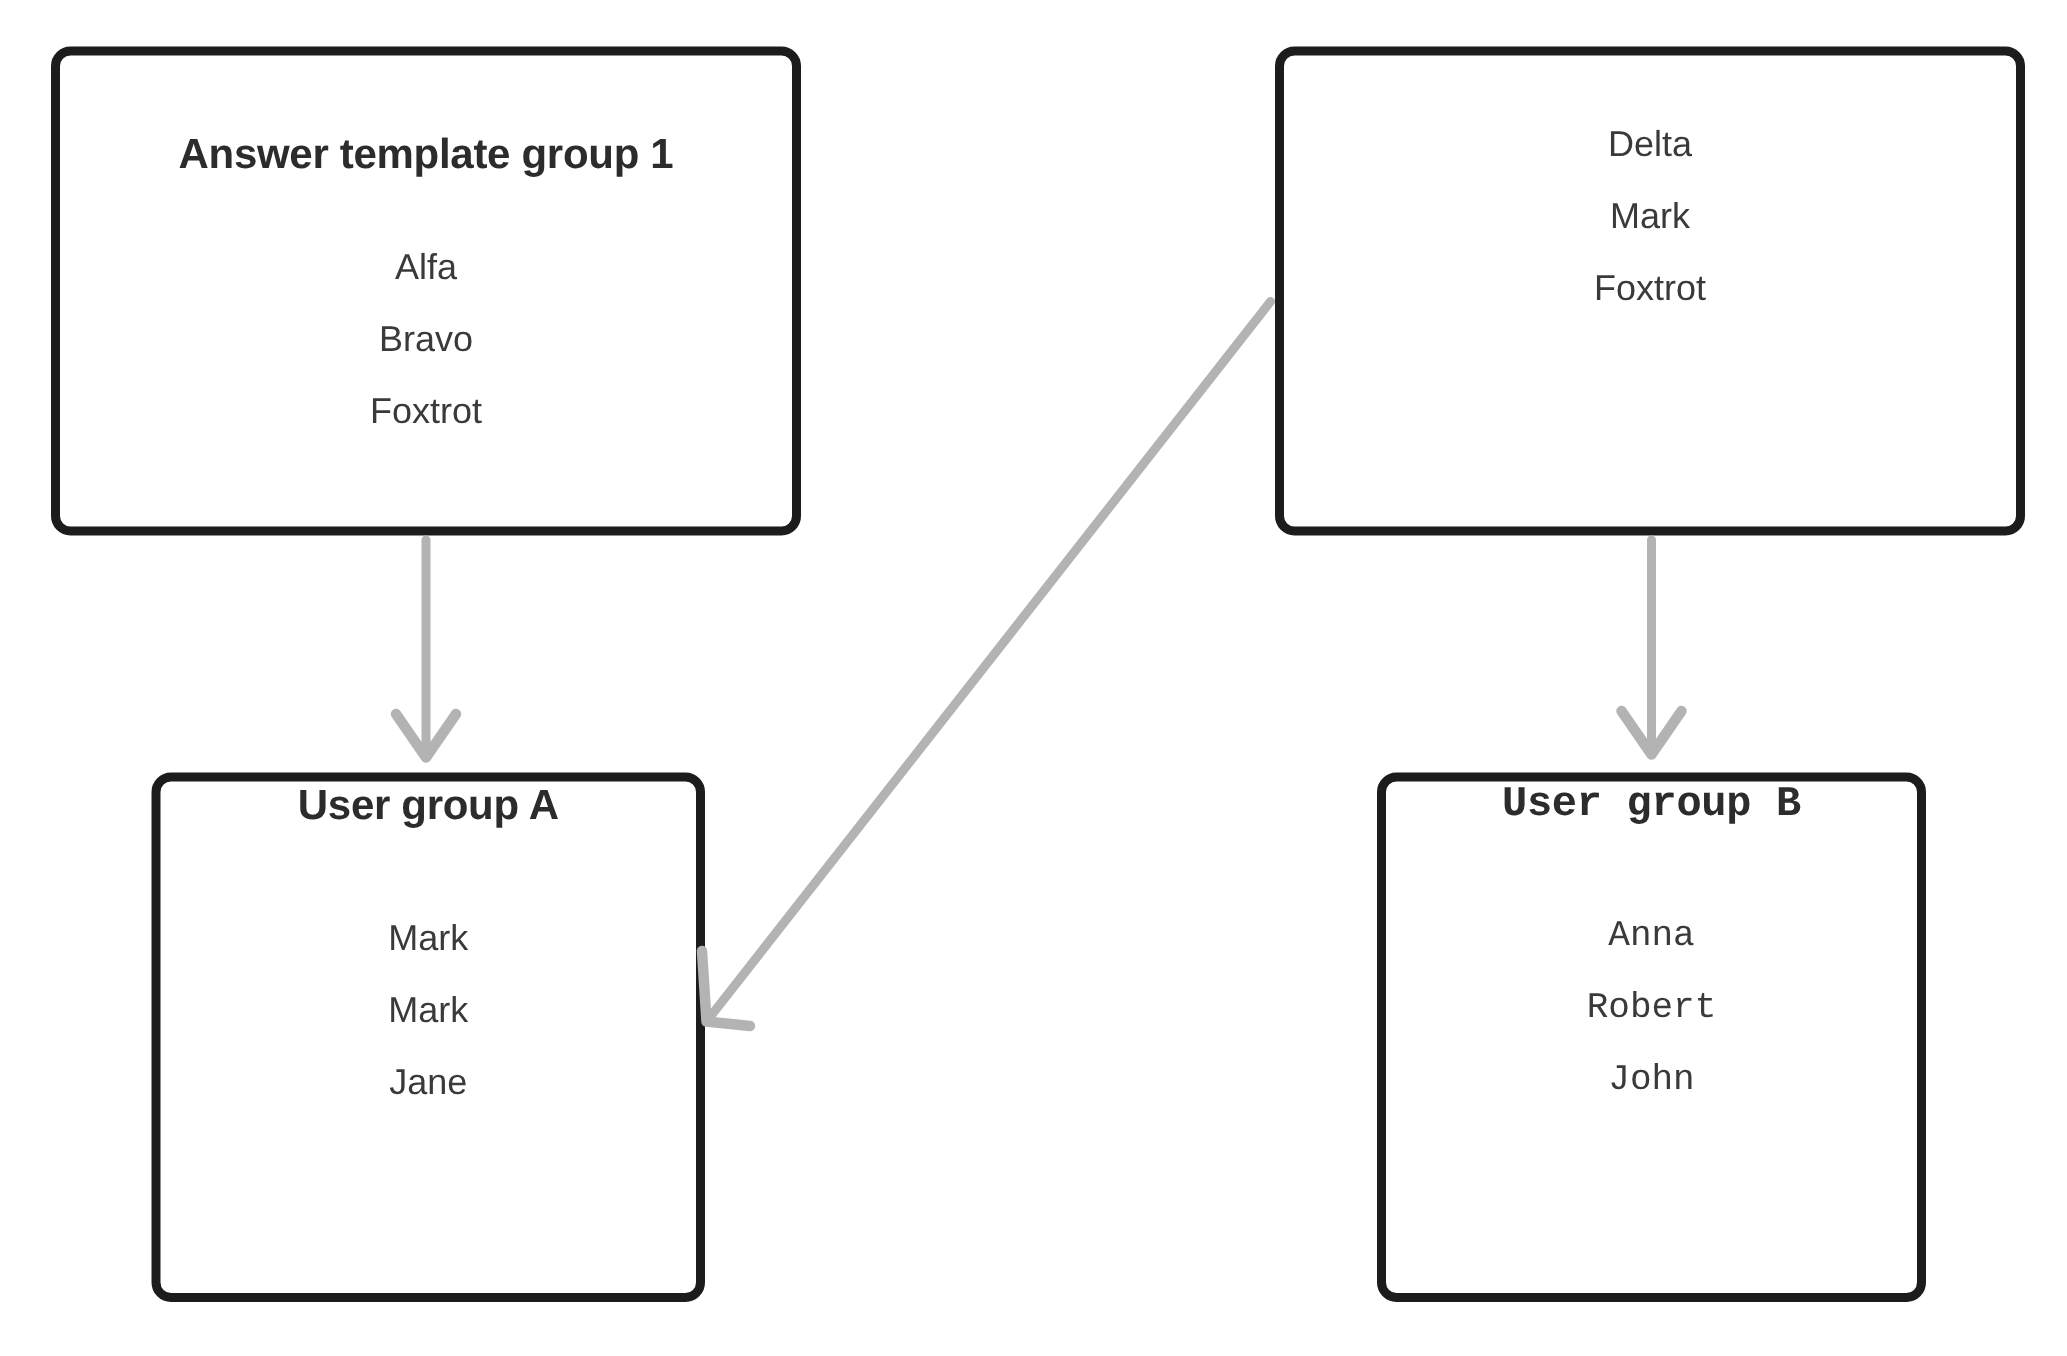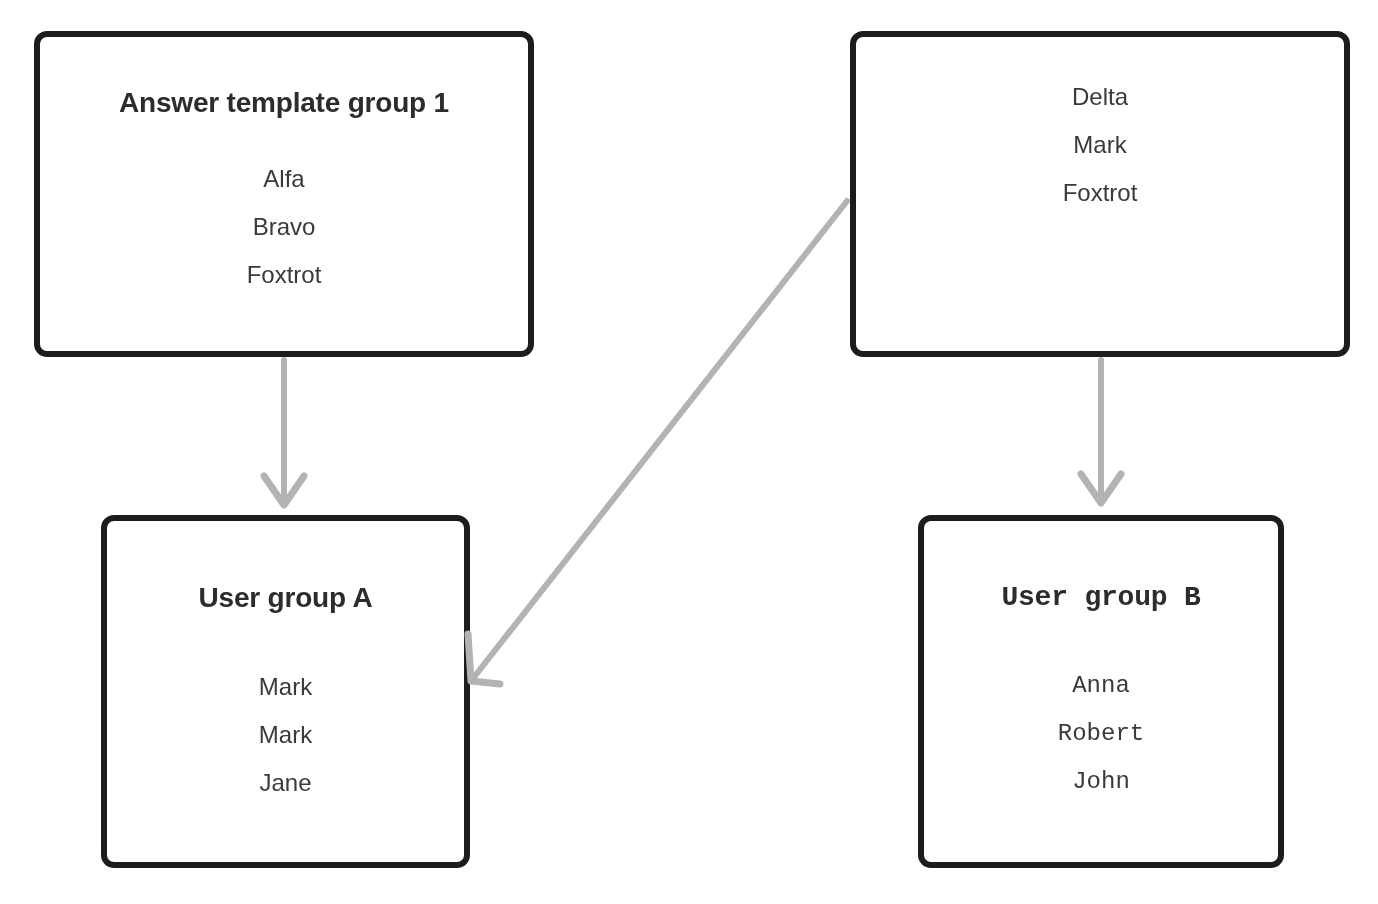--- a/index.html
+++ b/index.html
@@ -79,21 +79,21 @@
   .node.template .node-items { margin-top: 36px; }
 
   #node-template-1 { left: 34px; }
   #node-template-2 { left: 850px; }
 
   
   .node.usergroup {
     height: 353px;
     top: 515px;
   }
-  .node.usergroup .node-title { margin-top: 61px; }
+  .node.usergroup .node-title { }
   .node.usergroup .node-items { margin-top: 49px; }
 
   #node-user-a { left: 101px; width: 369px; }
   #node-user-b { left: 918px; width: 366px; font-family: Liberation Mono, monospace; }
 </style>
 </head>
 <body>
 
 <div id="canvas">
 

